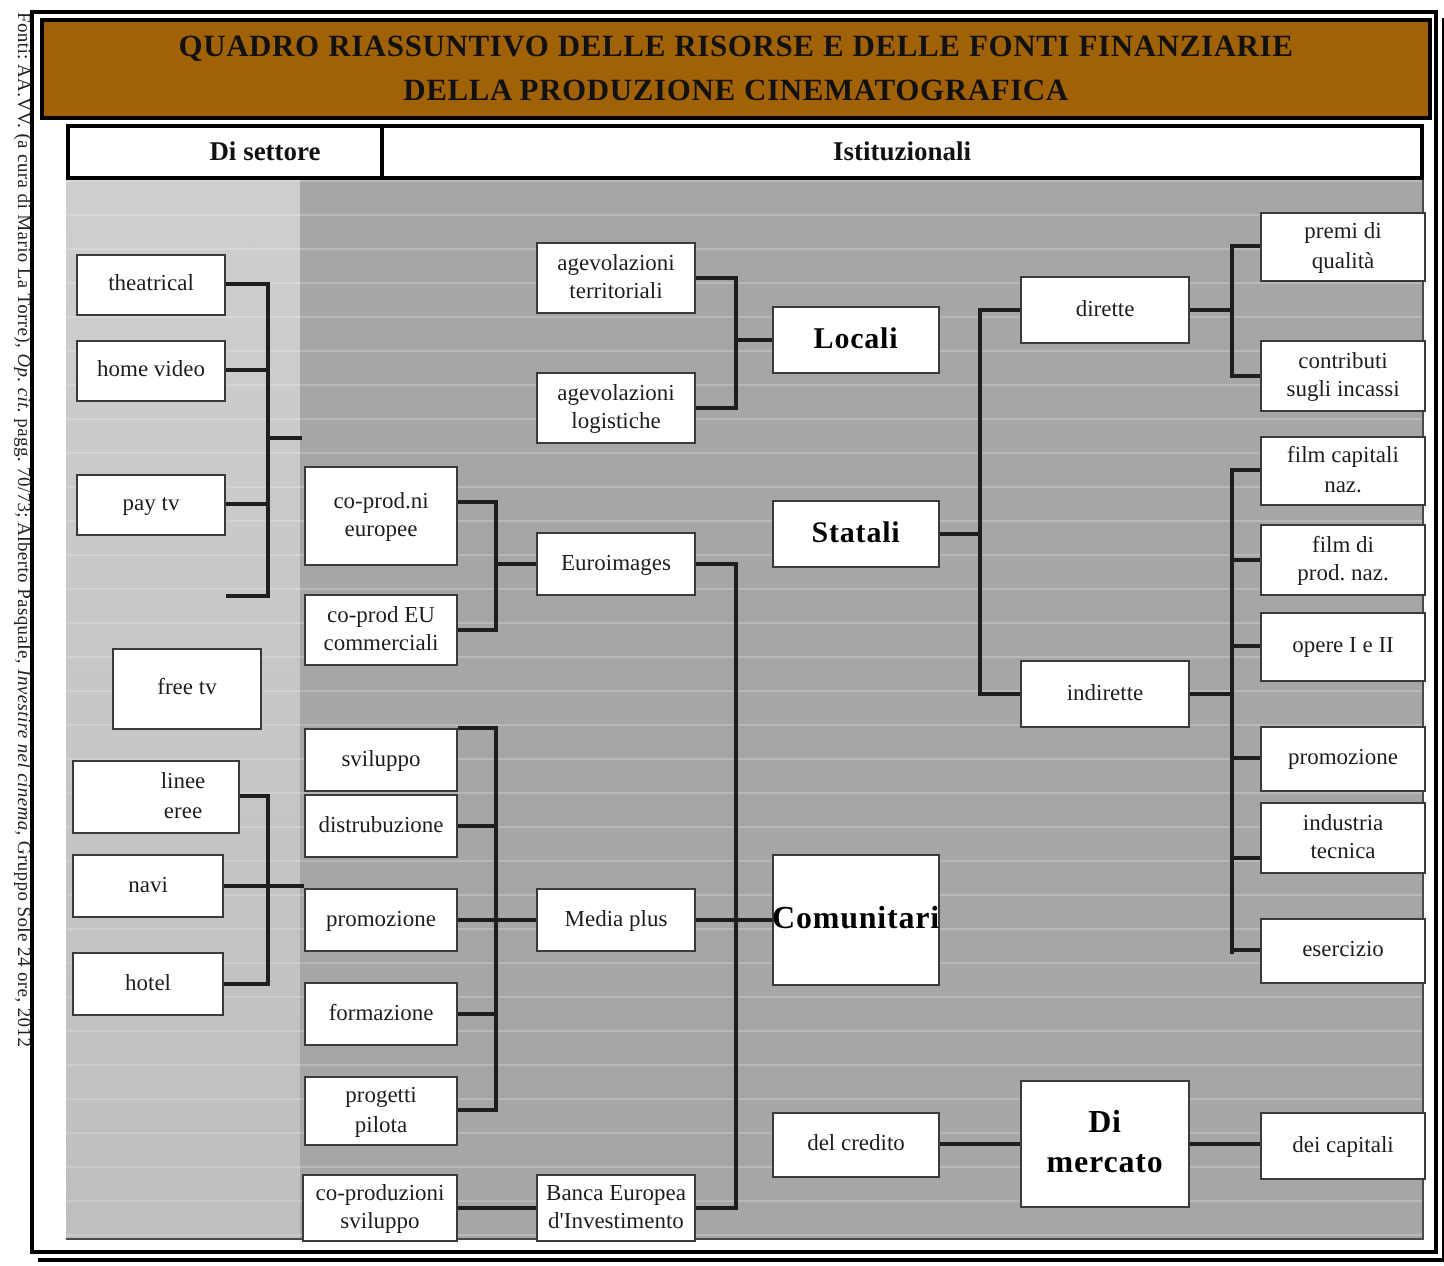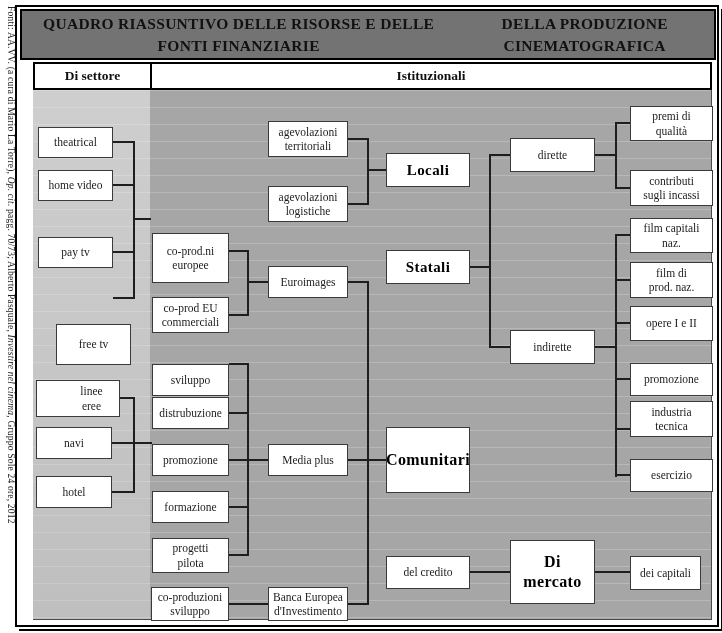--- a/index.html
+++ b/index.html
@@ -16,27 +16,27 @@
   #citation .it{font-style:italic;}
   
   #frame{
     position:absolute;left:15px;top:5px;width:700px;height:618px;
     border:2px solid #000;
     box-shadow:2px 2px 0 #fff,4px 4px 0 #000;
     background:#fff;
   }
   #title-box{
     position:absolute;left:20px;top:9px;width:692px;height:47px;
-    border:2px solid #000;background:#737373;
-    display:flex;flex-direction:row;justify-content:center;align-items:center;
+    border:2px solid #000;background:#a16207;
+    display:flex;flex-direction:column;justify-content:center;align-items:center;
     text-align:center;font-weight:bold;font-size:15.5px;letter-spacing:.3px;line-height:1.42;
   }
   #col-headers{
     position:absolute;left:33px;top:62px;width:679px;height:28px;
-    border:2px solid #000;background:#fff;display:flex;box-sizing:border-box;
+    border:2px solid #000;background:#fff;display:flex;box-sizing:border-box;padding-left:40px;
   }
   .col-h{display:flex;align-items:center;justify-content:center;font-weight:bold;font-size:13.5px;}
   #col-h-sector{width:117px;border-right:2px solid #000;box-sizing:border-box;}
   #col-h-inst{flex:1;}
   #body-area{
     position:absolute;left:33px;top:90px;width:679px;height:530px;
     border-right:1px solid #4a4a4a;border-bottom:1px solid #4a4a4a;box-sizing:border-box;
   }
   .stripes{
     position:absolute;top:0;bottom:0;
@@ -170,14 +170,14 @@
 sugli incassi</div>
     <div class="node" style="left: 630px; top: 218px; width: 83px; height: 35px;">film capitali
 naz.</div>
     <div class="node" style="left: 630px; top: 262px; width: 83px; height: 36px;">film di
 prod. naz.</div>
     <div class="node" style="left: 630px; top: 306px; width: 83px; height: 35px;">opere  I e II</div>
     <div class="node" style="left: 630px; top: 363px; width: 83px; height: 33px;">promozione</div>
     <div class="node" style="left: 630px; top: 401px; width: 83px; height: 36px;">industria
 tecnica</div>
     <div class="node" style="left: 630px; top: 459px; width: 83px; height: 33px;">esercizio</div>
-    <div class="node" style="left: 630px; top: 556px; width: 71px; height: 34px;">dei capitali</div>
+    <div class="node" style="left: 630px; top: 556px; width: 83px; height: 34px;">dei capitali</div>
   </div>
 
 </body></html>

